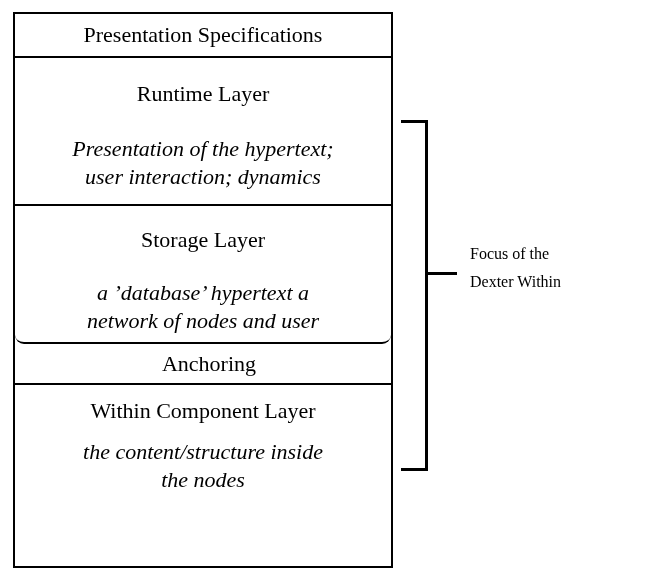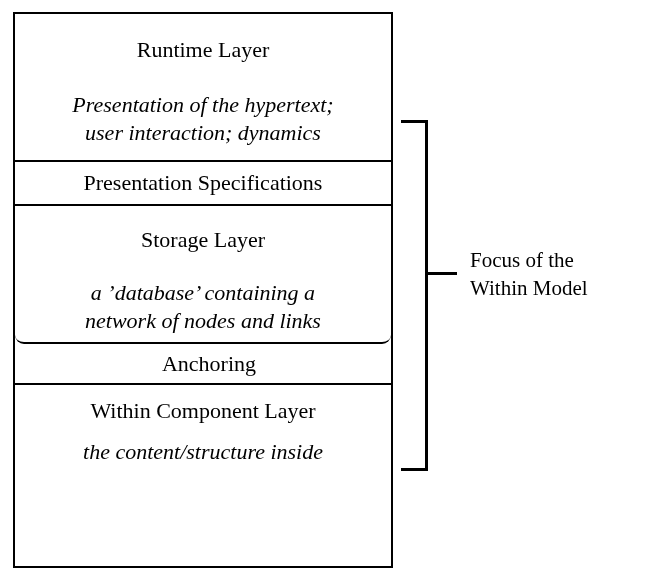--- a/index.html
+++ b/index.html
@@ -71,69 +71,70 @@
     background: #000000;
   }
   .bracket-top-tick    { left: 401px; top: 120px; width: 27px; height: 3px; }
   .bracket-vertical    { left: 425px; top: 120px; width: 3px;  height: 351px; }
   .bracket-bottom-tick { left: 401px; top: 468px; width: 27px; height: 3px; }
   .bracket-middle-tick { left: 425px; top: 272px; width: 32px; height: 3px; }
 
   .bracket-label {
     position: absolute;
     left: 470px;
-    top: 246px;
-    font-size: 21px;
+    top: 240px;
+    font-size: 16px;
     line-height: 28px;
     white-space: nowrap;
   }
 </style>
 </head>
 <body>
 
 <div class="canvas">
 
   <div class="layer-box">
 
+    <section class="layer s2 divided">
+      <div class="layer-title">Presentation Specifications</div>
+    </section>
+
     <section class="layer s1 divided">
       <div class="layer-title">Runtime Layer</div>
       <div class="layer-desc">
         <div>Presentation of the hypertext;</div>
         <div>user interaction; dynamics</div>
       </div>
     </section>
 
-    <section class="layer s2 divided">
-      <div class="layer-title">Presentation Specifications</div>
-    </section>
-
     <section class="layer s3 divided">
       <div class="layer-title">Storage Layer</div>
       <div class="layer-desc">
-        <div>a ’database’ containing a</div>
-        <div>network of nodes and links</div>
+        <div>a ’database’ hypertext a</div>
+        <div>network of nodes and user</div>
       </div>
     </section>
 
     <section class="layer s4 divided">
       <div class="layer-title">Anchoring</div>
     </section>
 
     <section class="layer s5">
       <div class="layer-title">Within Component Layer</div>
       <div class="layer-desc">
         <div>the content/structure inside</div>
+        <div>the nodes</div>
       </div>
     </section>
 
   </div>
 
   <div class="bracket-line bracket-top-tick"></div>
   <div class="bracket-line bracket-vertical"></div>
   <div class="bracket-line bracket-bottom-tick"></div>
   <div class="bracket-line bracket-middle-tick"></div>
 
   <div class="bracket-label">
     <div>Focus of the</div>
-    <div>Within Model</div>
+    <div>Dexter Within</div>
   </div>
 
 </div>
 
 </body></html>

